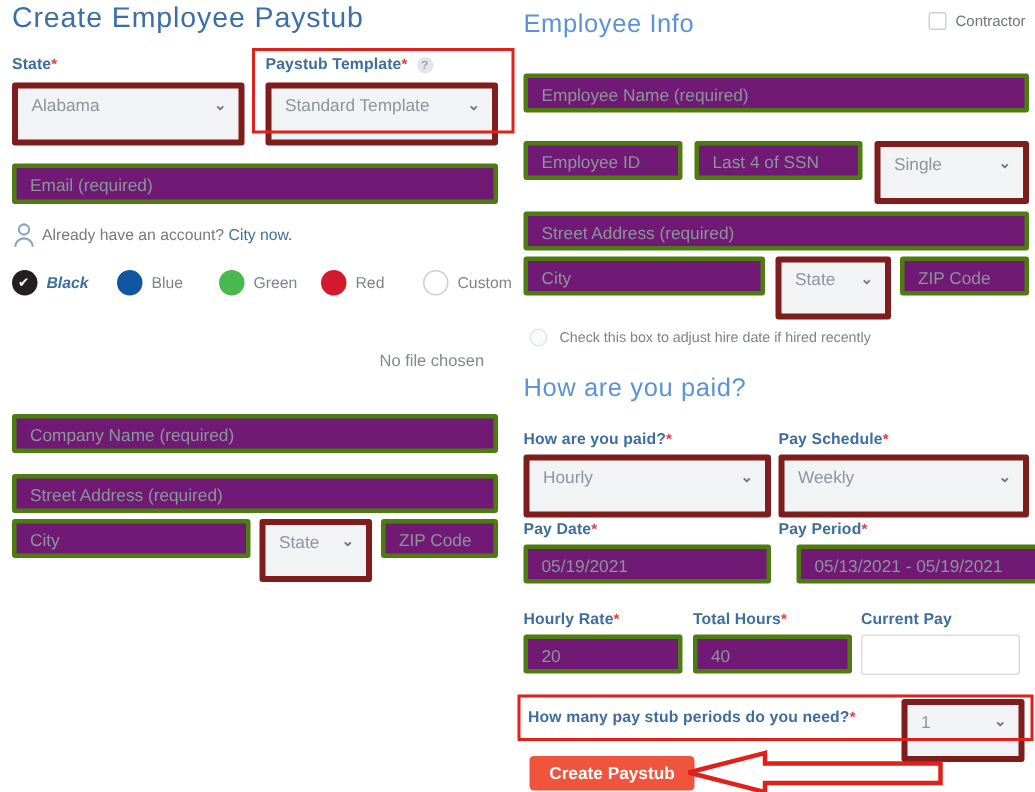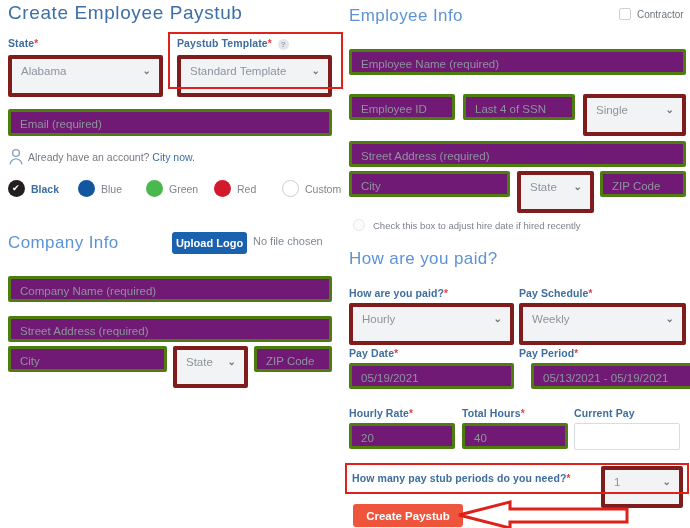--- a/index.html
+++ b/index.html
@@ -71,21 +71,21 @@
   .crow { position:absolute; }
   .cdot {
     position:absolute; width:17px; height:17px; border-radius:50%;
   }
   .cdot.check::after{
     content:"\2714"; color:#fff; font-size:9px; position:absolute;
     left:4px; top:1px; line-height:15px;
   }
   .cdot.custom { background:#fff; border:1px solid #c9ced3; }
   .clabel { position:absolute; font-size:10.5px; color:#7d848b; white-space:nowrap; }
-  .clabel.sel-lbl { color:#3d6e9e; font-weight:bold; }
+  .clabel.sel-lbl { color:#3d6e9e; font-weight:bold;font-style:italic; }
 
   
   .btn-blue {
     position:absolute; background:#1a62ae; color:#fff; border:none;
     border-radius:3px; font-size:11px; font-weight:bold;
     padding:0; height:22px; line-height:22px; text-align:center;
     font-family:"Liberation Sans", sans-serif; cursor:pointer;
   }
   .nofile { position:absolute; font-size:11px; color:#80878e; white-space:nowrap; }
   .btn-create {
@@ -164,22 +164,20 @@
       <span class="cdot" style="left:146px;top:0;background:#49b94f;"></span>
       <span class="clabel" style="left:169px;top:3px;">Green</span>
 
       <span class="cdot" style="left:214px;top:0;background:#d5192c;"></span>
       <span class="clabel" style="left:237px;top:3px;">Red</span>
 
       <span class="cdot custom" style="left:282px;top:0;"></span>
       <span class="clabel" style="left:305px;top:3px;">Custom</span>
     </div>
 
-    <div class="section-title" style="position:absolute;left:8px;top:233px;">Company Info</div>
-    <button class="btn-blue" style="left:172px;top:232px;width:75px;">Upload Logo</button>
     <span class="nofile" style="left:253px;top:235px;">No file chosen</span>
 
     <div class="inp" style="left:8px;top:276px;width:324px;">
       <span>Company Name (required)</span>
     </div>
     <div class="inp" style="left:8px;top:316px;width:324px;">
       <span>Street Address (required)</span>
     </div>
     <div class="inp" style="left:8px;top:346px;width:159px;">
       <span>City</span>

